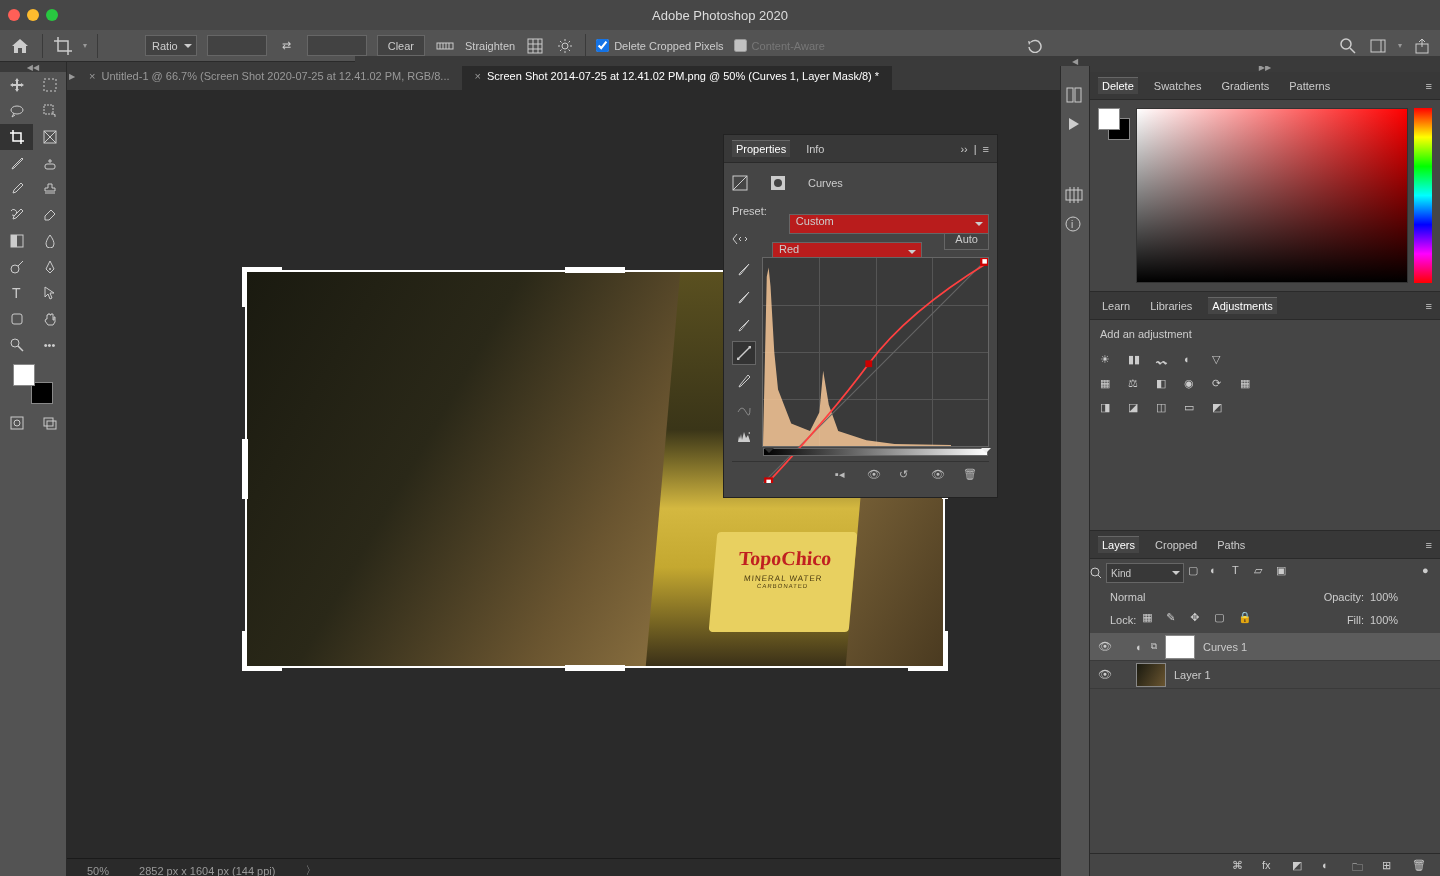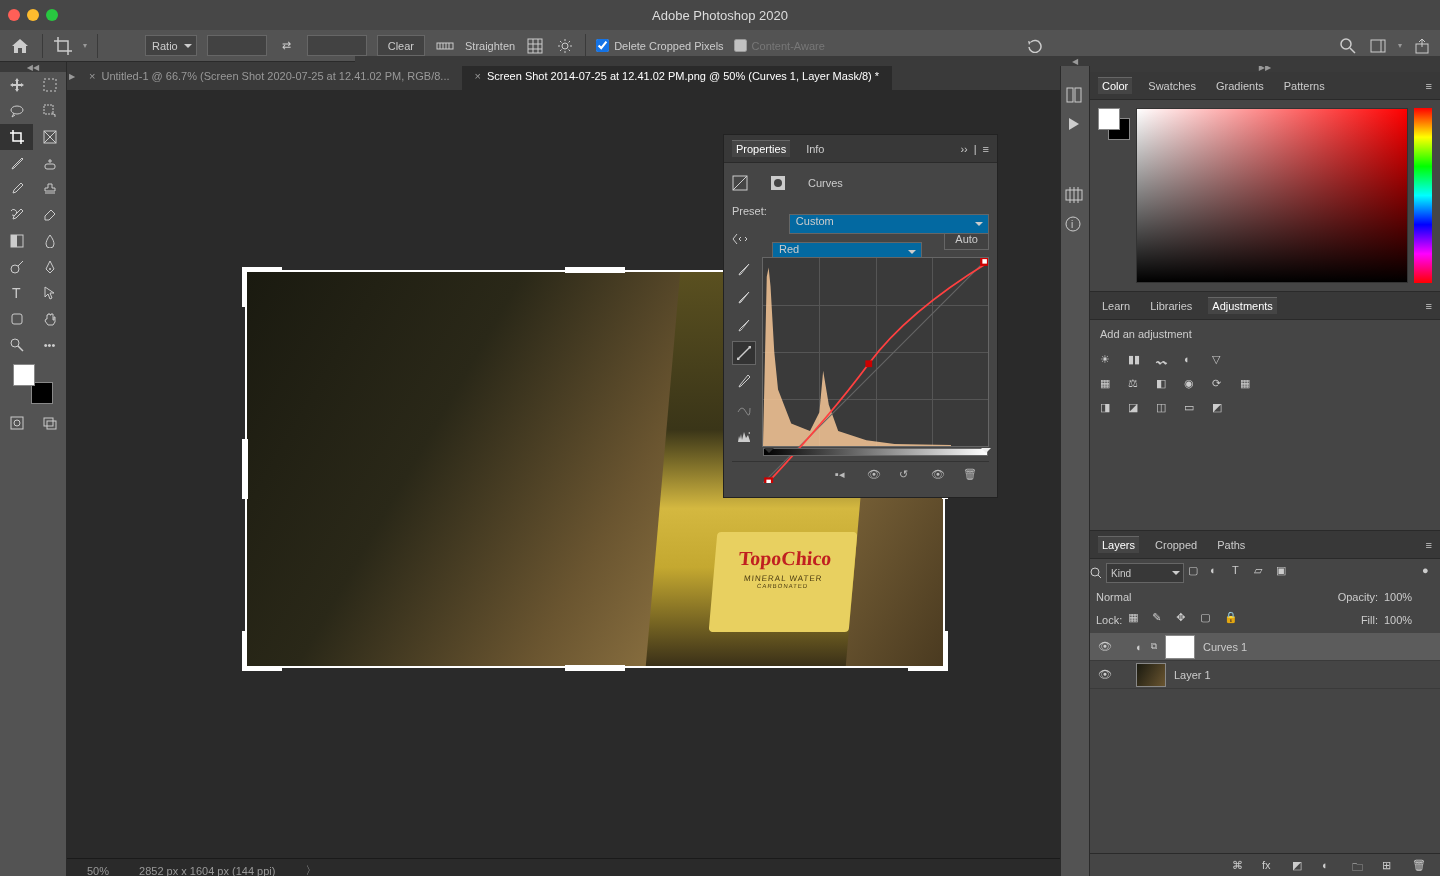--- a/index.html
+++ b/index.html
@@ -59,21 +59,21 @@
 
 
 .props-panel { position: absolute; left: 723px; top: 134px; width: 275px; background: #454545; border: 1px solid #222; z-index: 50; }
 .panel-header { height: 28px; background: #383838; display: flex; align-items: center; padding: 0 8px; gap: 12px; border-bottom: 1px solid #2a2a2a; }
 .panel-tab { color: #ccc; font-size: 11px; padding: 2px 4px; }
 .panel-tab.active { background: #454545; color: #fff; border-top: 1px solid #666; }
 .panel-header .right-icons { margin-left: auto; display: flex; gap: 6px; }
 .props-body { padding: 6px 8px; }
 .props-row { display: flex; align-items: center; gap: 22px; height: 28px; }
 .props-label { color: #ccc; font-size: 11px; }
-.props-select { flex: 1; background: #0369a1; border: 1px solid #666; height: 20px; padding: 0 6px; color: #ccc; font-size: 11px; position: relative; margin-top: 25px; }
+.props-select { flex: 1; background: #b91c1c; border: 1px solid #666; height: 20px; padding: 0 6px; color: #ccc; font-size: 11px; position: relative; margin-top: 25px; }
 .props-select::after { content: ""; position: absolute; right: 5px; top: 7px; border: 4px solid transparent; border-top-color: #ccc; }
 .curves-area { display: flex; margin-top: 4px; }
 .curves-left-tools { width: 30px; display: flex; flex-direction: column; gap: 4px; }
 .curve-tool { width: 24px; height: 24px; display: flex; align-items: center; justify-content: center; color: #bbb; }
 .curve-tool.active { background: #333; border: 1px solid #666; }
 .curves-graph { flex: 1; height: 190px; background: #3a3a3a; border: 1px solid #666; position: relative; }
 .grid-line { position: absolute; background: #555; }
 .histogram { position: absolute; bottom: 0; left: 0; right: 0; height: 100%; }
 .curve-line { position: absolute; inset: 0; }
 .props-footer { height: 30px; display: flex; align-items: center; justify-content: flex-end; gap: 14px; padding: 0 8px; border-top: 1px solid #333; margin-top: 12px; }
@@ -95,21 +95,21 @@
 .hue-strip { width: 18px; background: linear-gradient(to bottom, #f00, #ff0, #0f0, #0ff, #00f, #f0f, #f00); }
 
 .adj-body { padding: 8px 10px; min-height: 210px; }
 .adj-icons-row { display: flex; gap: 10px; margin: 6px 0; }
 .adj-icon { width: 18px; height: 18px; color: #ccc; }
 
 .layers-body { display: flex; flex-direction: column; }
 .layers-toolbar { display: flex; align-items: center; padding: 4px 0; gap: 4px; }
 .layers-toolbar .small-sel { background: #383838; border: 1px solid #666; height: 20px; padding: 0 4px; font-size: 10px; color: #ccc; display: flex; align-items: center; width: 78px; position: relative; }
 .layers-toolbar .small-sel::after { content: ""; position: absolute; right: 3px; top: 7px; border: 4px solid transparent; border-top-color: #ccc; }
-.layers-row2 { display: flex; align-items: center; padding: 4px 6px; gap: 6px; }
+.layers-row2 { display: flex; align-items: center; padding: 4px 20px; gap: 6px; }
 .layer-item { height: 28px; display: flex; align-items: center; padding: 0 8px; gap: 8px; border-bottom: 1px solid #3a3a3a; }
 .layer-item.selected { background: #5c5c5c; }
 .layer-thumb { width: 30px; height: 24px; background: #fff; border: 1px solid #888; }
 .layer-thumb.img { background: linear-gradient(120deg, #1a1a10, #6a5530); }
 .layers-footer { margin-top: auto; height: 28px; border-top: 1px solid #2a2a2a; display: flex; justify-content: flex-end; align-items: center; gap: 12px; padding: 0 10px; }
 .panel-header .menu-icon { margin-left: auto; }
 
 svg { display: block; }
 </style>
 </head>
@@ -424,21 +424,21 @@
           <text x="6" y="12" font-size="10" fill="#ccc">i</text>
         </svg>
       </div>
   </div>
 
   <div class="right-panels">
     <div class="collapse-arrows">▶▶</div>
 
     <div class="panel-group">
       <div class="panel-header">
-        <span class="panel-tab active">Color</span>
+        <span class="panel-tab active">Delete</span>
         <span class="panel-tab">Swatches</span>
         <span class="panel-tab">Gradients</span>
         <span class="panel-tab">Patterns</span>
         <span class="menu-icon">≡</span>
       </div>
       <div class="color-panel-body">
         <div class="color-fg-bg">
           <div class="fg"></div>
             <div class="bg"></div>
         </div>

